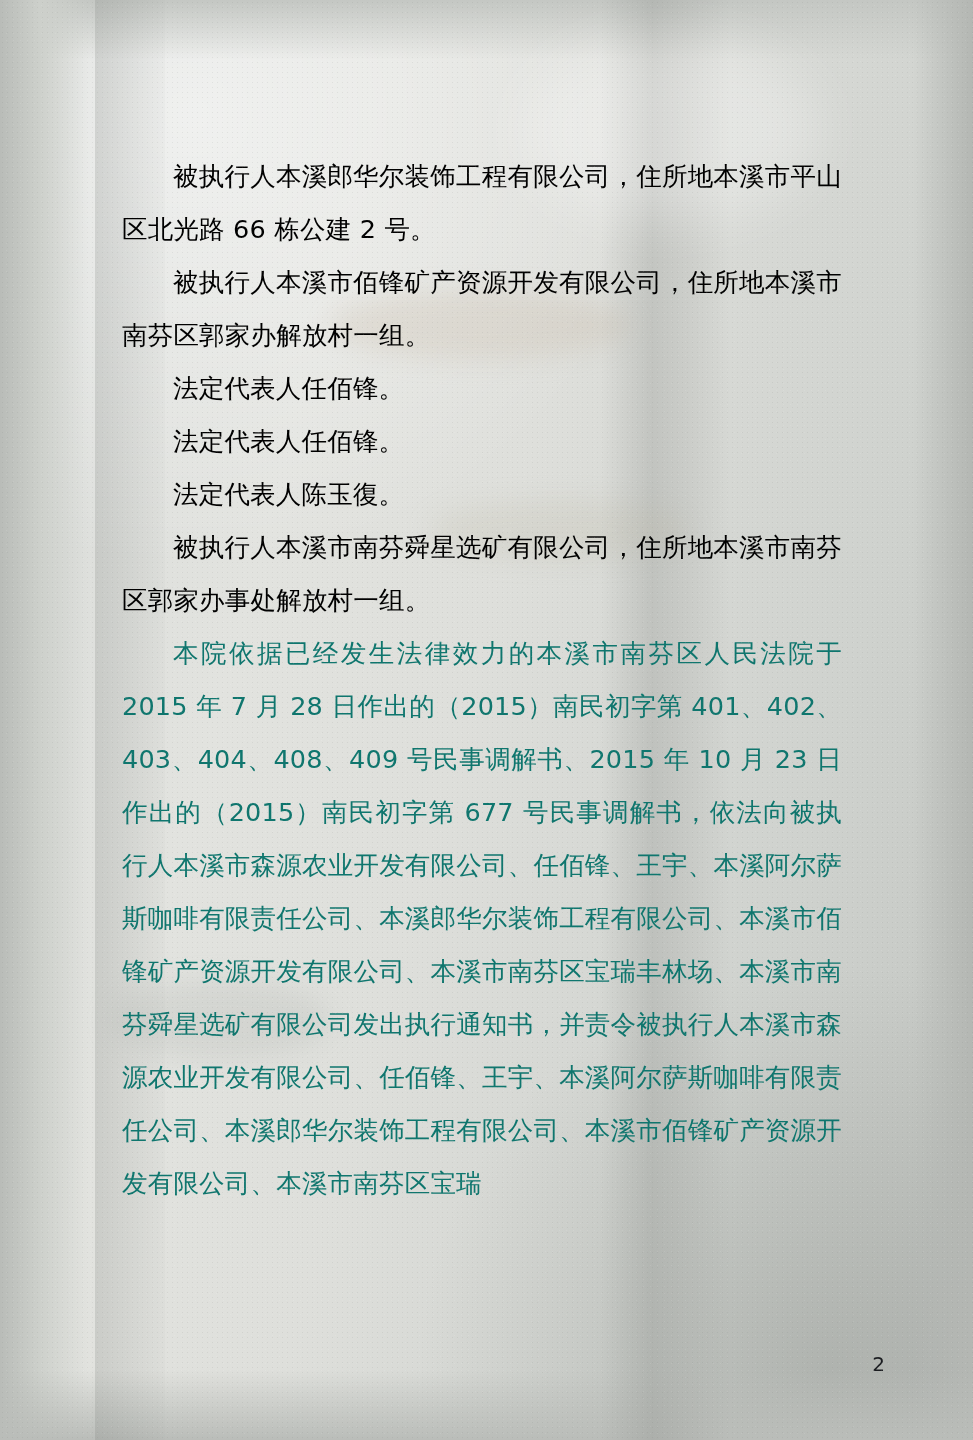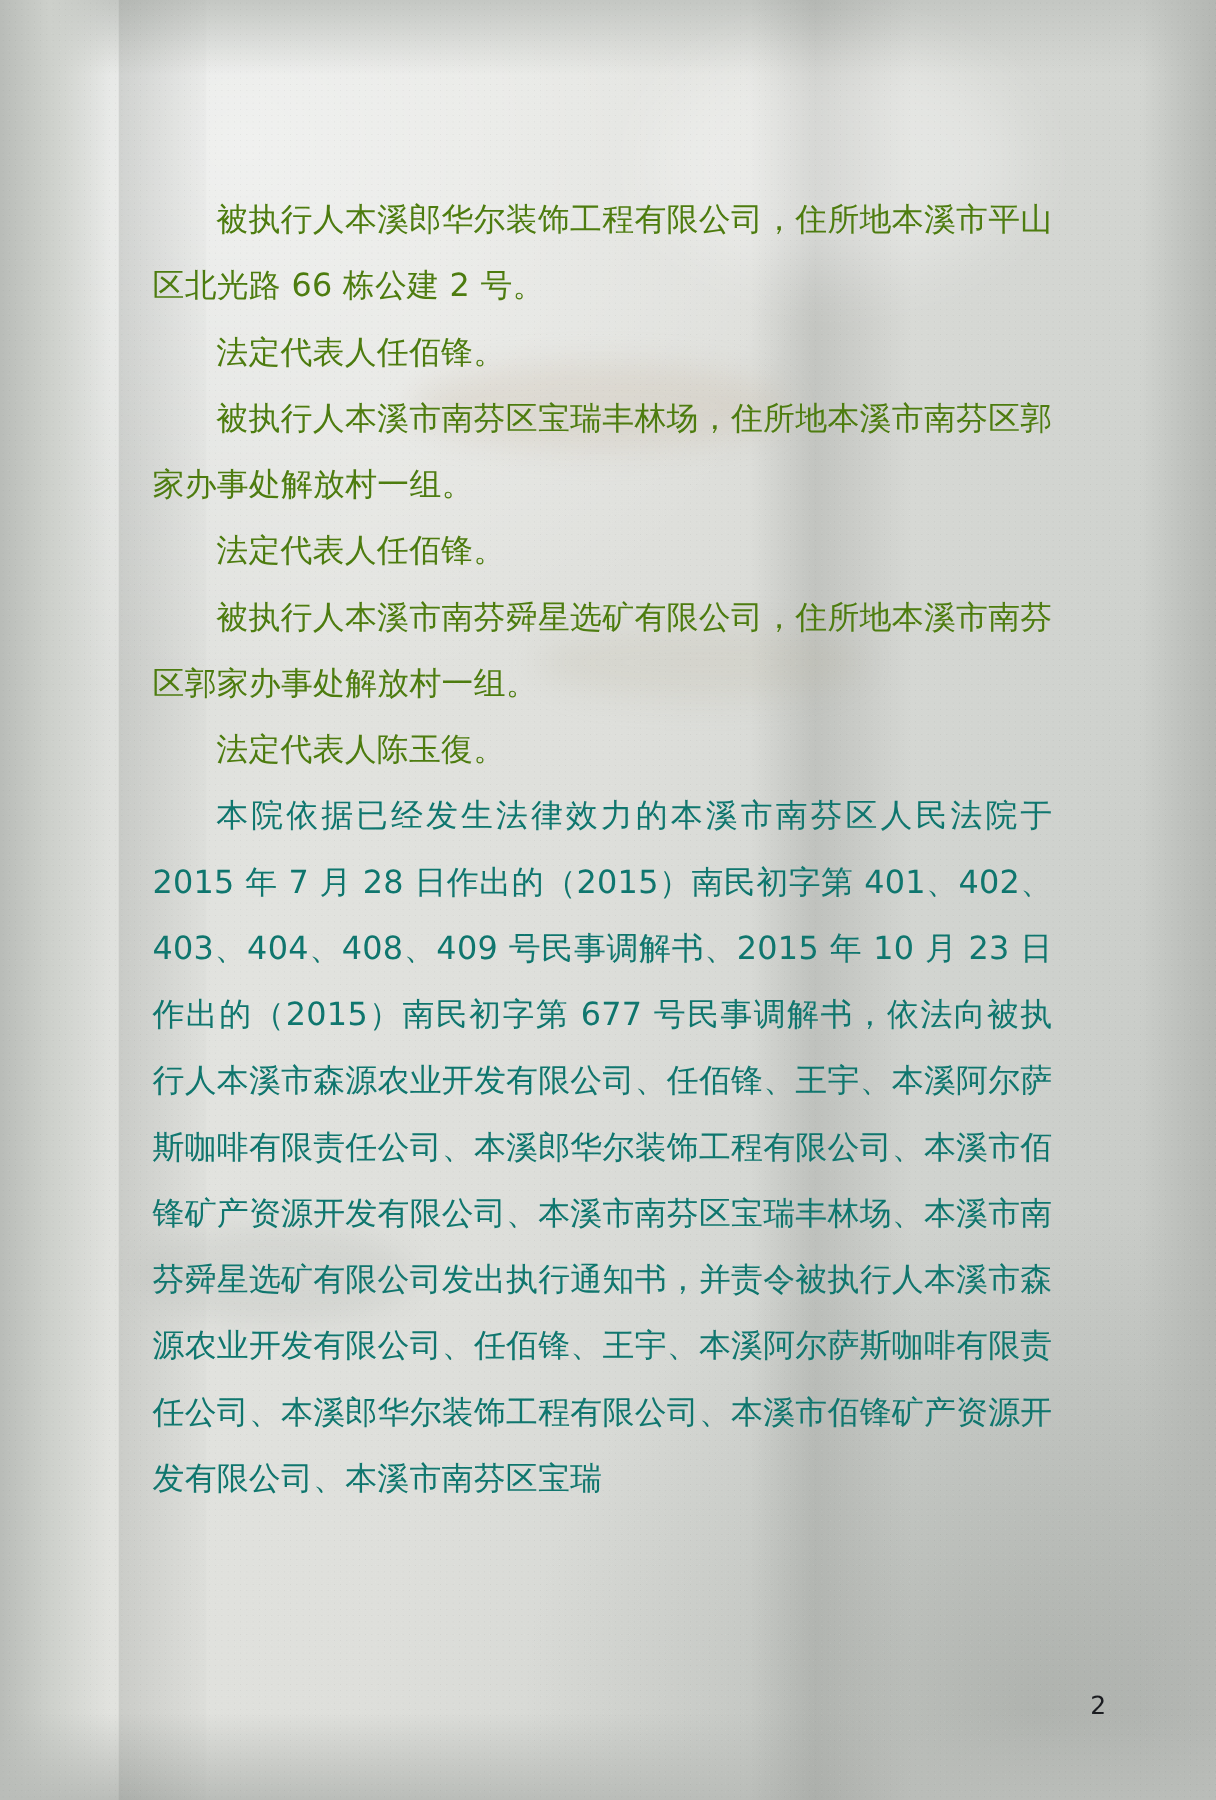--- a/index.html
+++ b/index.html
@@ -80,21 +80,21 @@
   .content {
     position: absolute;
     left: 122px;
     top: 150px;
     width: 720px;
   }
   .para {
     font-family: "DejaVu Sans", sans-serif;
     font-size: 25.5px;
     line-height: 53px;
-    color: #4d7c0f;
+    color: #000000;
     text-align: justify;
     text-justify: inter-character;
     margin: 0 0 0 0;
     text-indent: 51px;
     letter-spacing: 0.2px;
   }
   .para.j {
     text-align-last: left;
   }
   .para.faint {
@@ -139,23 +139,23 @@
   <div class="fold2"></div>
   <div class="fold"></div>
 
   <div class="blotch" style="left:330px; top:290px; width:300px; height:70px; background:rgba(190,175,150,0.22);"></div>
   <div class="blotch" style="left:430px; top:500px; width:260px; height:60px; background:rgba(185,180,160,0.20);"></div>
   <div class="blotch" style="left:110px; top:980px; width:220px; height:80px; background:rgba(170,175,170,0.22);"></div>
   <div class="glare" style="left:520px; top:40px; width:300px; height:180px; background:rgba(255,255,255,0.30);"></div>
 
   <div class="content">
     <p class="para j">被执行人本溪郎华尔装饰工程有限公司，住所地本溪市平山区北光路 66 栋公建 2 号。</p>
+    <p class="para j">被执行人本溪市佰锋矿产资源开发有限公司，住所地本溪市南芬区郭家办解放村一组。</p>
     <p class="para j">法定代表人任佰锋。</p>
-    <p class="para j">被执行人本溪市南芬区宝瑞丰林场，住所地本溪市南芬区郭家办事处解放村一组。</p>
     <p class="para j">法定代表人任佰锋。</p>
+    <p class="para j">法定代表人陈玉復。</p>
     <p class="para j">被执行人本溪市南芬舜星选矿有限公司，住所地本溪市南芬区郭家办事处解放村一组。</p>
-    <p class="para j">法定代表人陈玉復。</p>
     <p class="para faint">本院依据已经发生法律效力的本溪市南芬区人民法院于 2015 年 7 月 28 日作出的（2015）南民初字第 401、402、403、404、408、409 号民事调解书、2015 年 10 月 23 日作出的（2015）南民初字第 677 号民事调解书，依法向被执行人本溪市森源农业开发有限公司、任佰锋、王宇、本溪阿尔萨斯咖啡有限责任公司、本溪郎华尔装饰工程有限公司、本溪市佰锋矿产资源开发有限公司、本溪市南芬区宝瑞丰林场、本溪市南芬舜星选矿有限公司发出执行通知书，并责令被执行人本溪市森源农业开发有限公司、任佰锋、王宇、本溪阿尔萨斯咖啡有限责任公司、本溪郎华尔装饰工程有限公司、本溪市佰锋矿产资源开发有限公司、本溪市南芬区宝瑞</p>
   </div>
 
   <div class="pageno">2</div>
   <div class="noise"></div>
 </div>
 
 </body></html>

